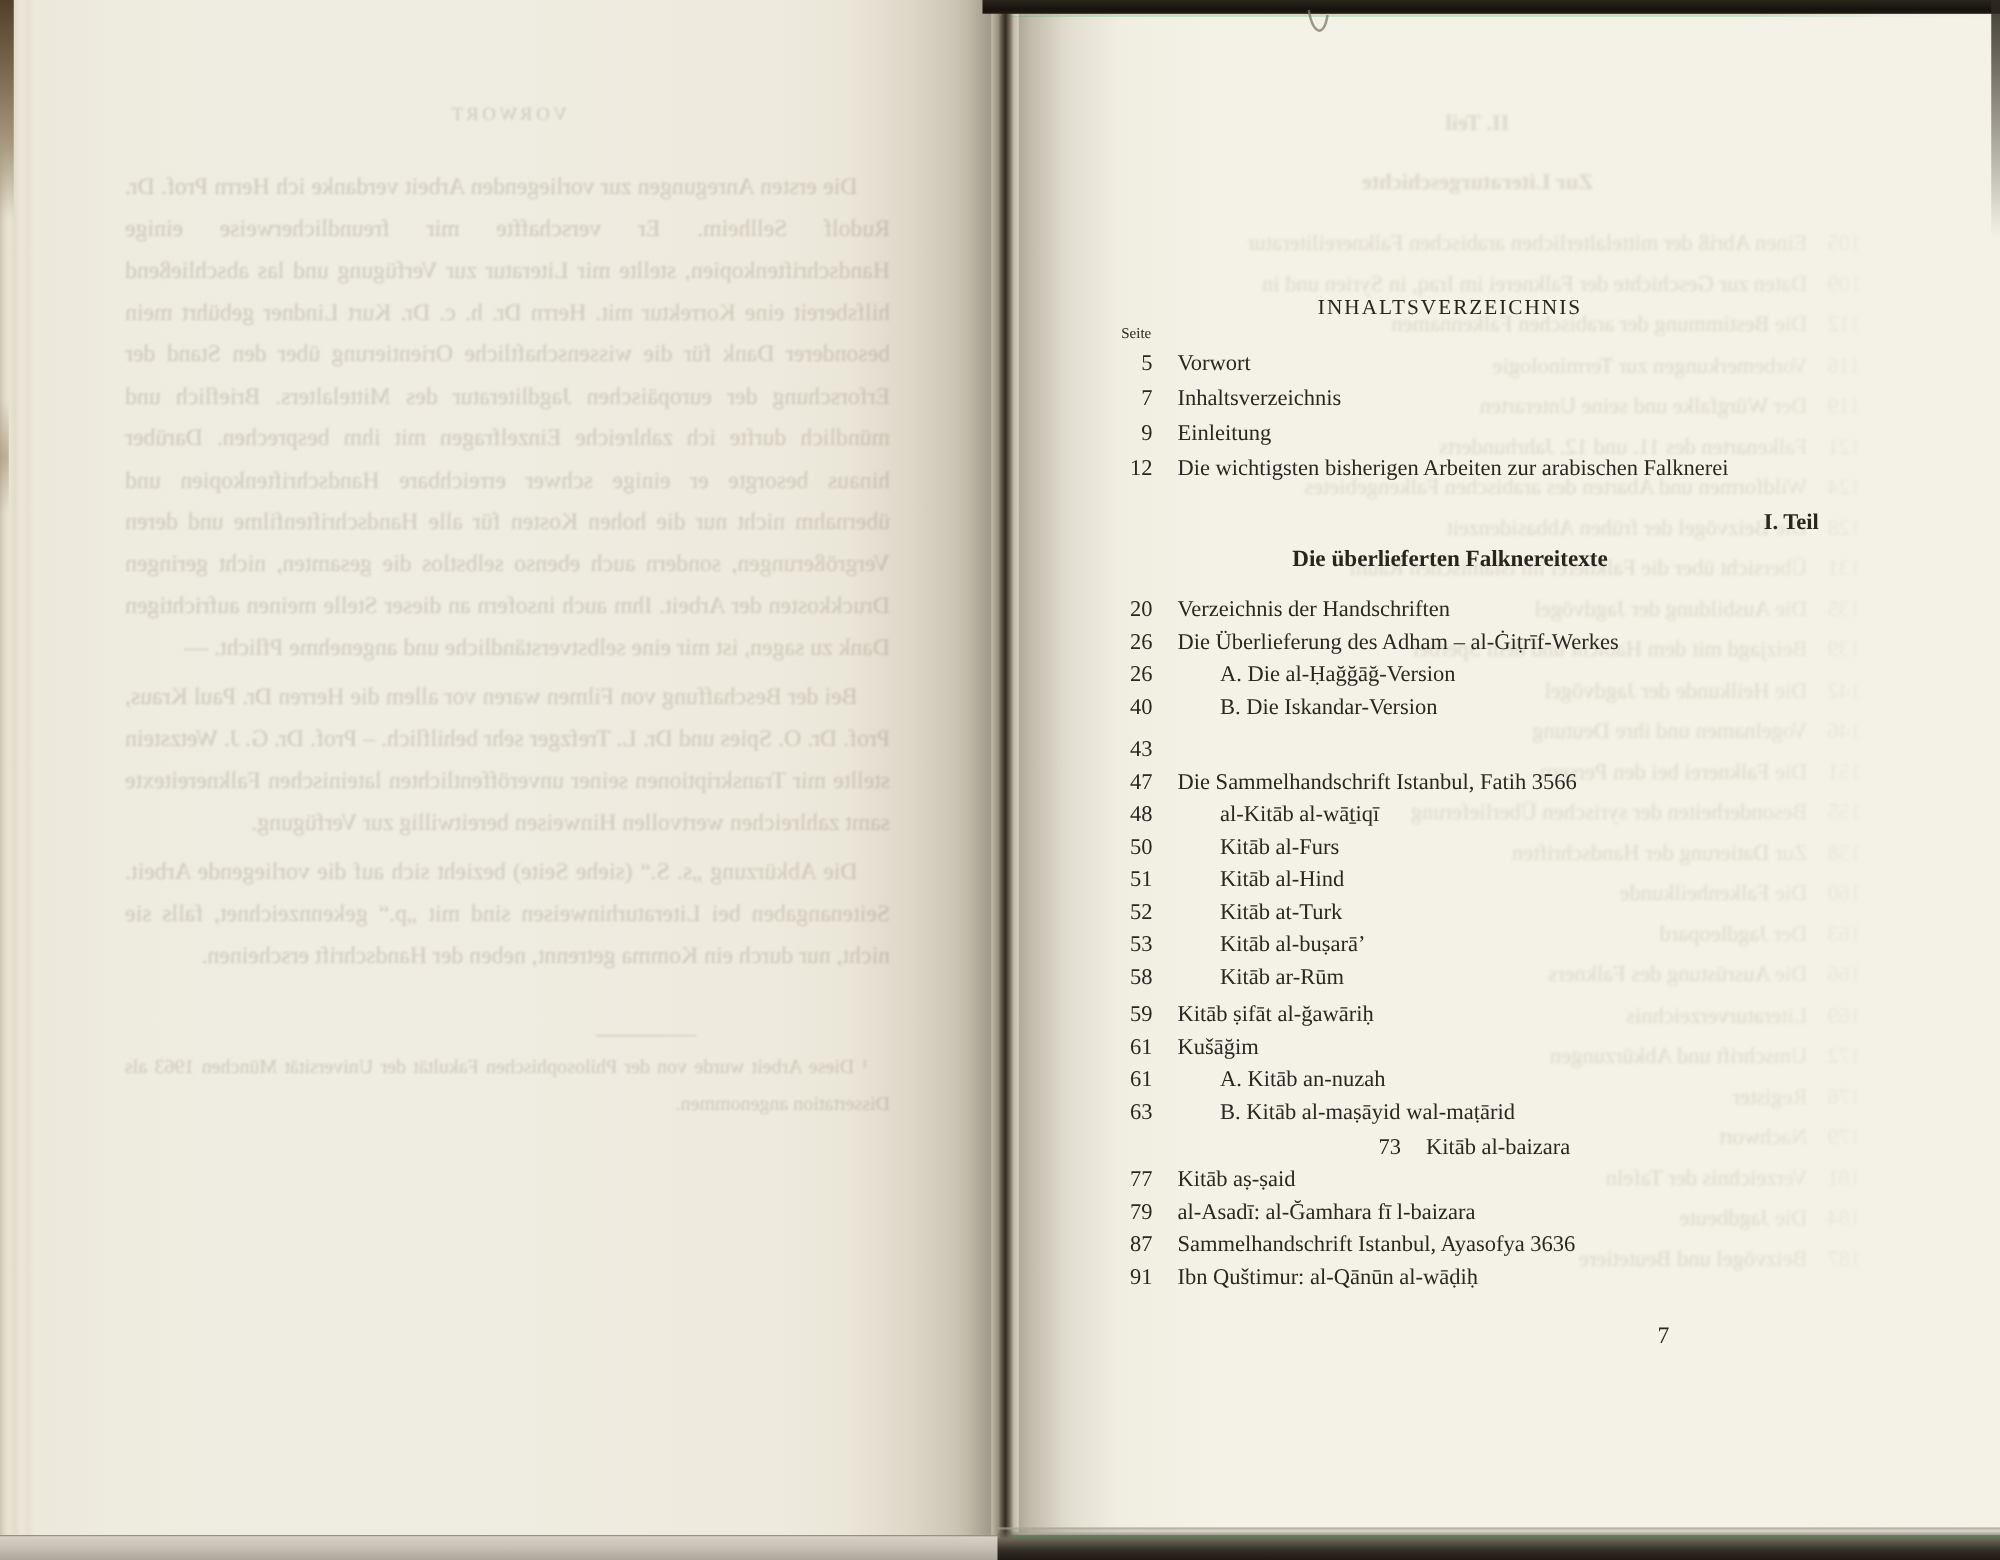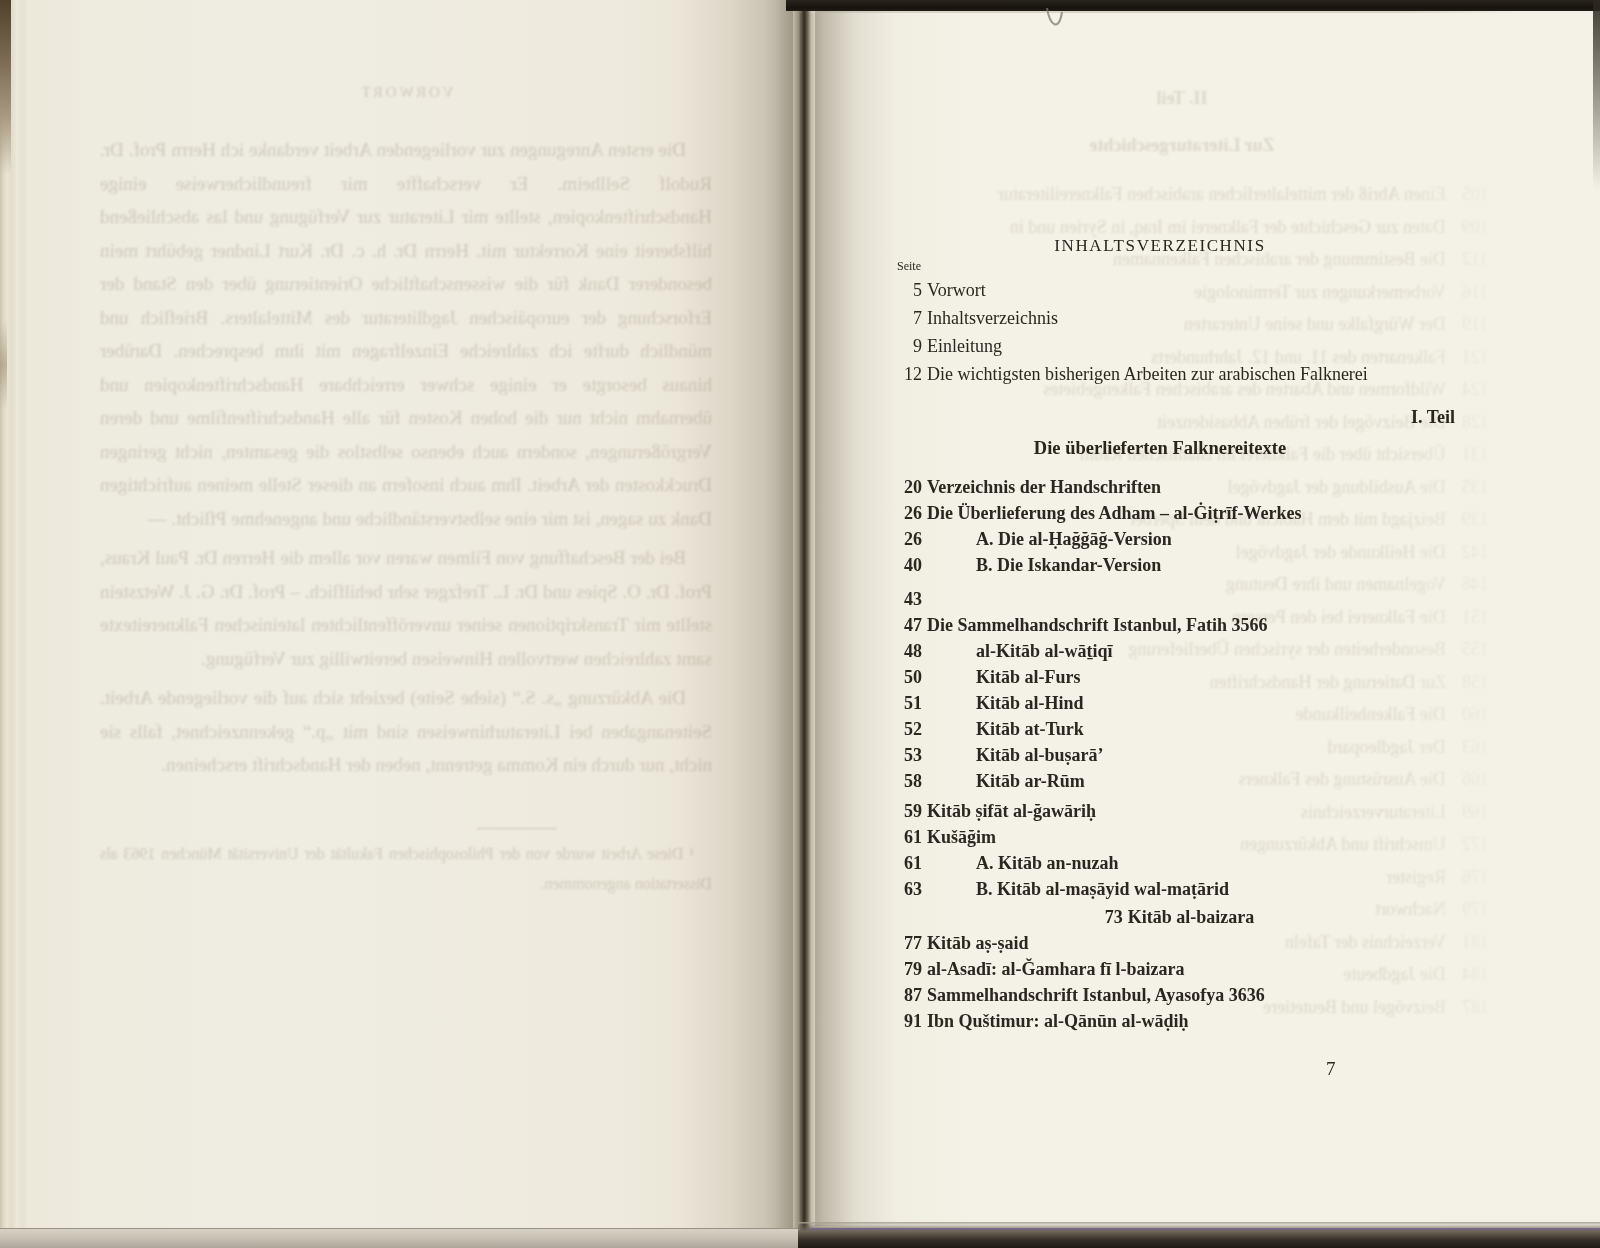--- a/index.html
+++ b/index.html
@@ -1,17 +1,17 @@
 <!DOCTYPE html>
 <html><head>
 <meta charset="utf-8">
 <style>
   html,body{margin:0;padding:0;background:#d8d3c6;}
   .book{position:relative;width:1600px;height:1248px;overflow:hidden;
-        background:#8b5cf6;font-family:"Liberation Serif","DejaVu Serif",serif;color:#2b2720;}
+        background:#22c55e;font-family:"Liberation Serif","DejaVu Serif",serif;color:#2b2720;}
 
   
   .left-page{position:absolute;left:0;top:0;width:800px;height:1232px;
     background:linear-gradient(90deg,#e3ddcd 0px,#ece8da 30px,#eeebdf 90px,#efece2 300px,#eeeadd 620px,#e7e2d3 730px,#d9d3c3 775px,#b9b2a1 800px);}
   .right-page{position:absolute;left:800px;top:11px;width:800px;height:1215px;
     border-top:2px solid #d9d4c6;
     background:linear-gradient(90deg,#a79f8d 0px,#c9c3b2 7px,#e4e0d1 24px,#efecdf 60px,#f4f1e6 170px,#f4f1e6 640px,#f2efe4 800px);}
 
   
   .top-bar{position:absolute;left:786px;top:0;width:814px;height:11px;background:linear-gradient(180deg,#2a261e,#16130d 70%,#201c15);}
@@ -51,26 +51,26 @@
   .bleed-right-fade{position:absolute;left:1400px;top:11px;width:200px;height:1215px;
     background:linear-gradient(90deg,rgba(244,241,230,0),rgba(244,241,230,.85) 55%,rgba(244,241,230,.95));}
 
   
   .toc{position:absolute;left:865px;top:0;width:590px;}
   .toc-title{position:absolute;top:236px;left:0;width:100%;text-align:center;
     font-size:17px;letter-spacing:1.6px;font-weight:500;color:#29251d;}
   .seite{position:absolute;top:259px;left:32px;font-size:12px;text-align:right;}
   .toc-list{position:absolute;left:0;width:100%;}
   .list-front{top:276px;}
-  .list-part1{top:474px;font-weight:bold;}
+  .list-part1{top:474px;}
   .toc-row{display:flex;}
   .list-front .toc-row{height:28px;line-height:28px;}
   .list-part1 .toc-row{height:26px;line-height:26px;}
   .toc-num{flex:0 0 57px;text-align:right;font-size:18px;}
-  .toc-label{margin-left:5px;font-size:18px;white-space:nowrap;}
+  .toc-label{margin-left:20px;font-size:18px;white-space:nowrap;}
   .toc-label.ind{margin-left:54px;}
   .part-head{position:absolute;top:407px;left:0;width:100%;text-align:right;font-weight:bold;font-size:18px;color:#29251d;}
   .part-subhead{position:absolute;top:438px;left:0;width:100%;text-align:center;font-weight:bold;font-size:18.5px;color:#29251d;}
   .folio{position:absolute;left:1326px;top:1058px;font-size:19px;color:#2b2720;}
 </style>
 </head>
 <body>
 
 <div class="book">
 

